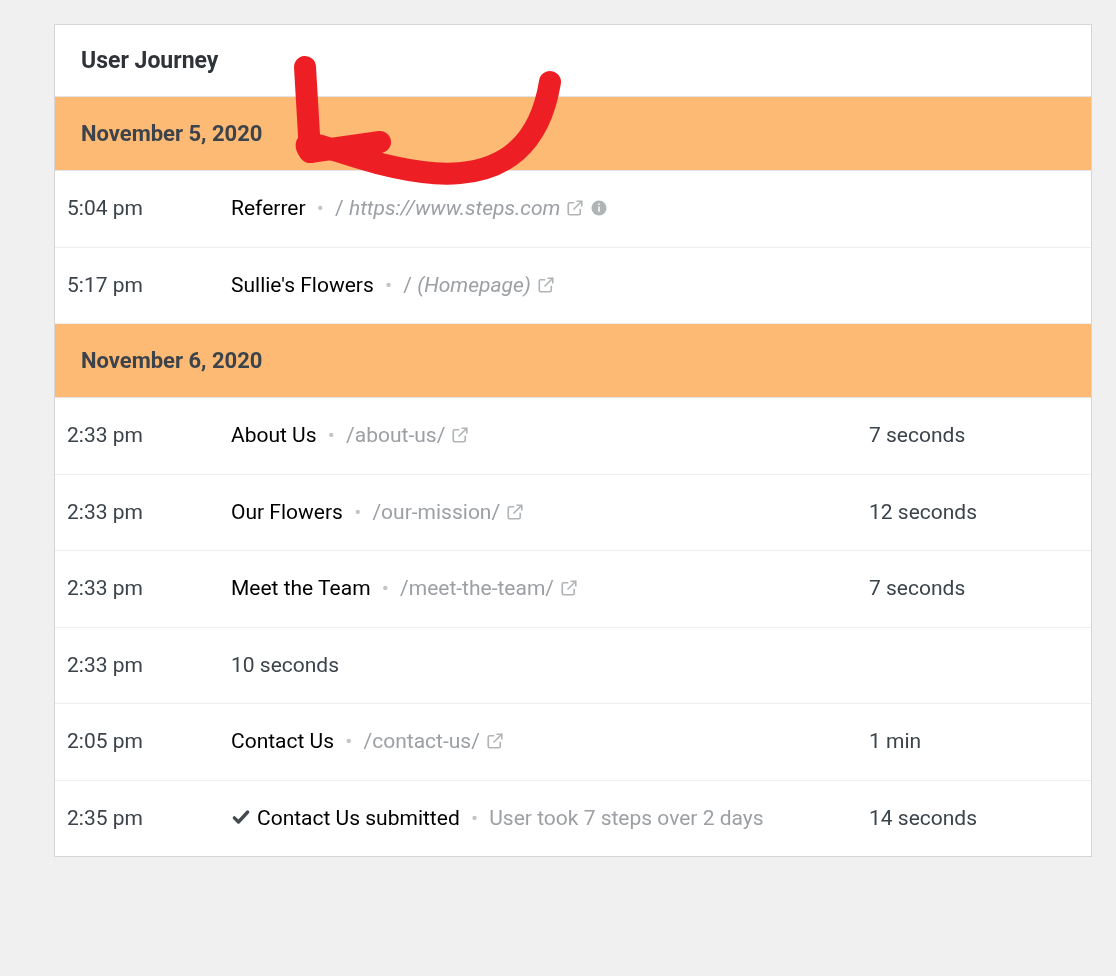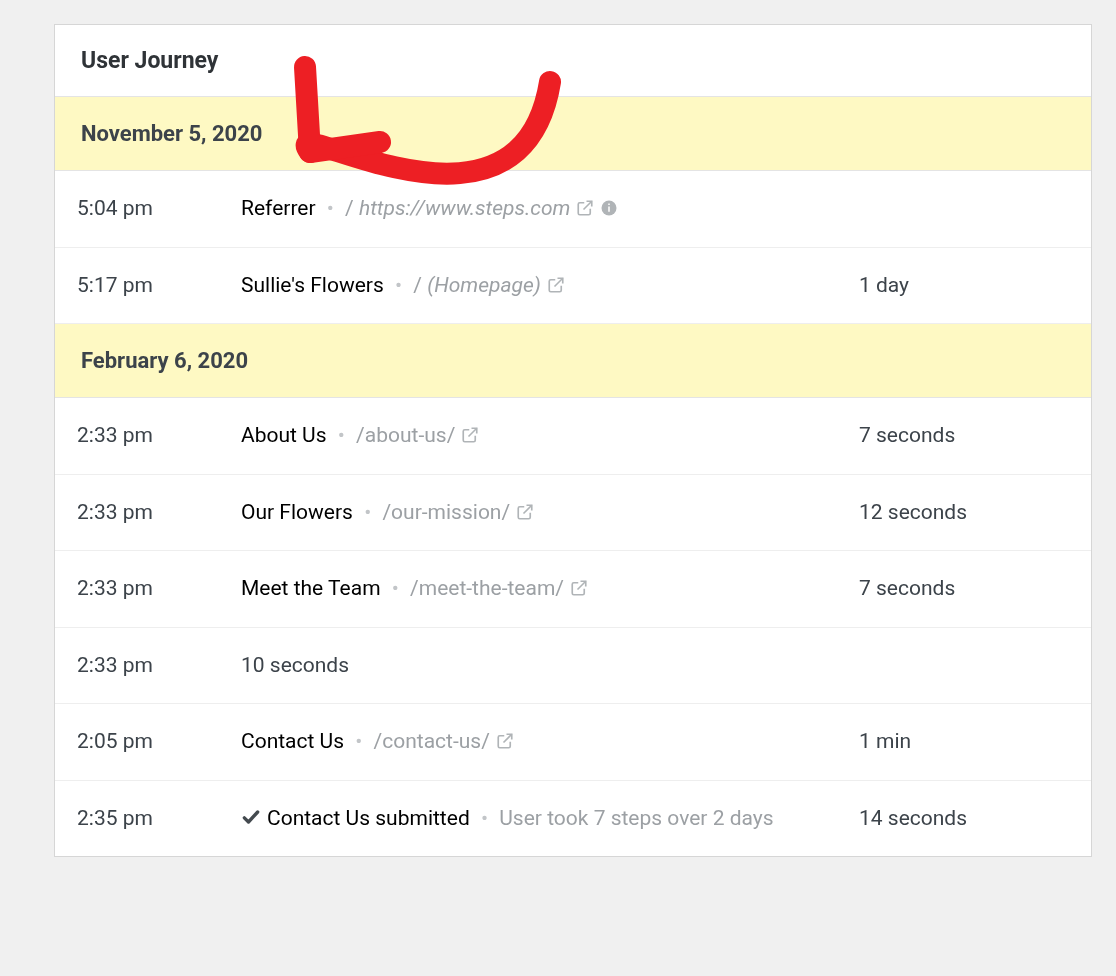--- a/index.html
+++ b/index.html
@@ -21,31 +21,31 @@
       padding: 22px 26px;
       border-bottom: 1px solid #e4e4e4;
       background: #fff;
     }
     .panel-title {
       font-size: 23px;
       font-weight: 700;
       color: #2f3337;
     }
     .date-header {
-      background: #fef9c3;
+      background: #fdba74;
       padding: 24px 26px;
       font-size: 22px;
       font-weight: 700;
       color: #3c434a;
       border-bottom: 1px solid #e4e4e4;
     }
     .row {
       display: flex;
       align-items: center;
-      padding: 22px 22px;
+      padding: 22px 12px;
       border-bottom: 1px solid #eeeeee;
       font-size: 21px;
       line-height: 1.5;
     }
     .row:last-child { border-bottom: none; }
     .col-time {
       width: 164px;
       flex: 0 0 164px;
       color: #3c434a;
       font-weight: 400;
@@ -126,23 +126,22 @@
       </div>
       <div class="row">
         <div class="col-time">5:17 pm</div>
         <div class="col-main"><span class="title-strong">Sullie's Flowers</span><span class="dot">  •  </span><span class="muted">/ </span><span class="muted-italic">(Homepage)</span><span class="icon">
             <svg viewBox="0 0 24 24" fill="none" stroke="currentColor" stroke-width="2.2">
               <path d="M14 3h7v7"></path>
               <path d="M10 14 L21 3"></path>
               <path d="M19 13v6a2 2 0 0 1-2 2H5a2 2 0 0 1-2-2V7a2 2 0 0 1 2-2h6"></path>
             </svg>
           </span></div>
-        <div class="col-dur">1 day</div>
       </div>
-      <div class="date-header">February 6, 2020</div>
+      <div class="date-header">November 6, 2020</div>
       <div class="row">
         <div class="col-time">2:33 pm</div>
         <div class="col-main"><span class="title-strong">About Us</span><span class="dot">  •  </span><span class="muted">/about-us/</span><span class="icon">
             <svg viewBox="0 0 24 24" fill="none" stroke="currentColor" stroke-width="2.2">
               <path d="M14 3h7v7"></path>
               <path d="M10 14 L21 3"></path>
               <path d="M19 13v6a2 2 0 0 1-2 2H5a2 2 0 0 1-2-2V7a2 2 0 0 1 2-2h6"></path>
             </svg>
           </span></div>
         <div class="col-dur">7 seconds</div>

